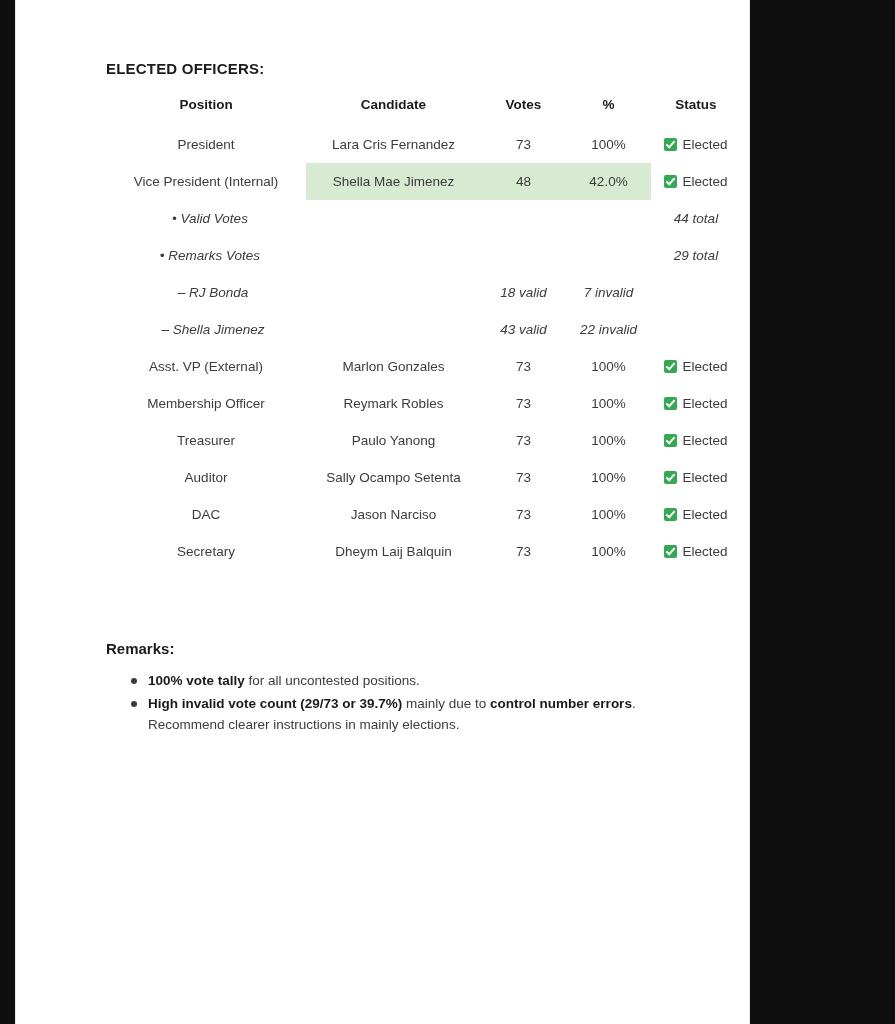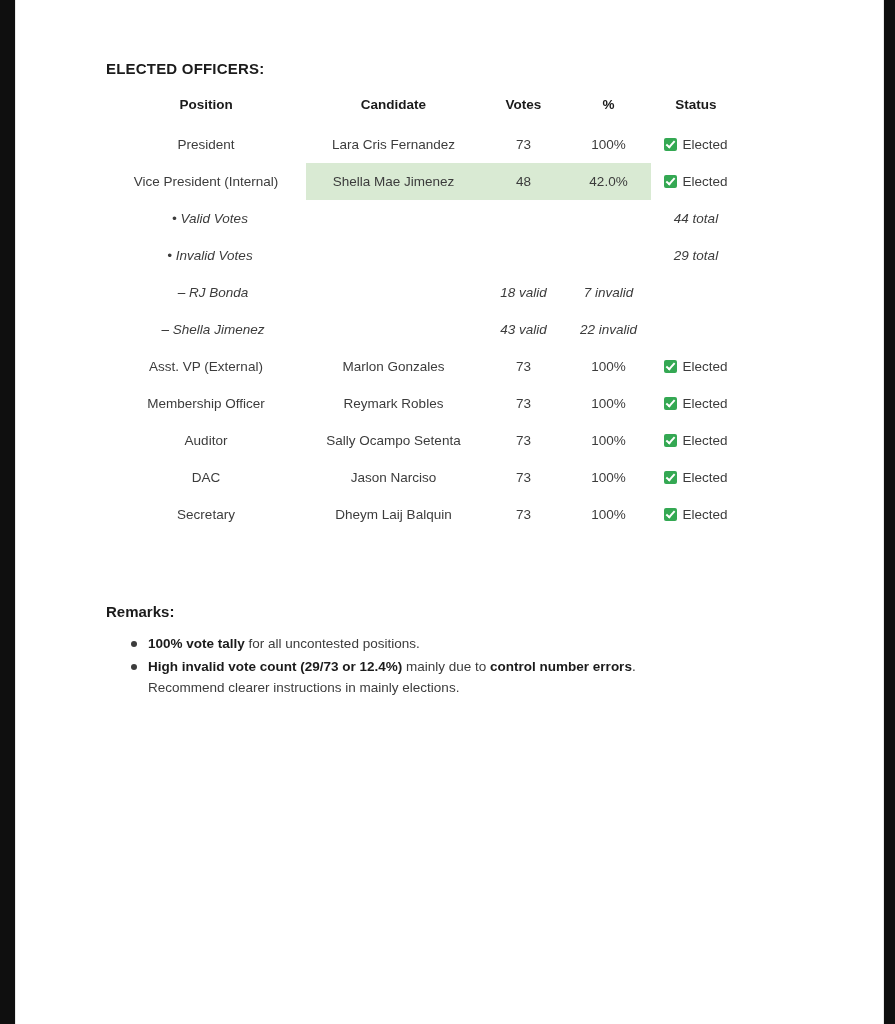--- a/index.html
+++ b/index.html
@@ -10,21 +10,21 @@
   body {
     width: 895px;
     height: 1024px;
     overflow: hidden;
     font-family: "Liberation Sans", sans-serif;
   }
   .page {
     position: absolute;
     left: 16px;
     top: 0;
-    width: 867px;
+    width: 733px;
     height: 1024px;
     background: #ffffff;
     box-shadow: 0 0 0 1px #e8e8e8;
   }
   .content {
     position: absolute;
     left: 90px;
     top: 60px;
     width: 660px;
   }
@@ -183,21 +183,21 @@
         </tr>
 
         <tr class="notes-row">
           <td class="note-label">• Valid Votes</td>
           <td></td>
           <td></td>
           <td></td>
           <td class="note-right">44 total</td>
         </tr>
         <tr class="notes-row">
-          <td class="note-label">• Invalid Votes</td>
+          <td class="note-label">• Remarks Votes</td>
           <td></td>
           <td></td>
           <td></td>
           <td class="note-right">29 total</td>
         </tr>
         <tr class="notes-row">
           <td class="note-label sub">– RJ Bonda</td>
           <td></td>
           <td>18 valid</td>
           <td>7 invalid</td>
@@ -214,20 +214,27 @@
         <tr>
           <td class="pos">Asst. VP (External)</td>
           <td>Marlon Gonzales</td>
           <td class="votes">73</td>
           <td class="pct">100%</td>
           <td class="status-cell"><span class="check"></span><span>Elected</span></td>
         </tr>
         <tr>
           <td class="pos">Membership Officer</td>
           <td>Reymark Robles</td>
+          <td class="votes">73</td>
+          <td class="pct">100%</td>
+          <td class="status-cell"><span class="check"></span><span>Elected</span></td>
+        </tr>
+        <tr>
+          <td class="pos">Treasurer</td>
+          <td>Paulo Yanong</td>
           <td class="votes">73</td>
           <td class="pct">100%</td>
           <td class="status-cell"><span class="check"></span><span>Elected</span></td>
         </tr>
         <tr>
           <td class="pos">Auditor</td>
           <td>Sally Ocampo Setenta</td>
           <td class="votes">73</td>
           <td class="pct">100%</td>
           <td class="status-cell"><span class="check"></span><span>Elected</span></td>
@@ -248,19 +255,19 @@
         </tr>
       </tbody>
     </table>
 
     <div class="remarks-title">Remarks:</div>
     <ul class="remarks">
       <li>
         <b class="strong">100% vote tally</b><span> for all uncontested positions.</span>
       </li>
       <li>
-        <b class="strong">High invalid vote count (29/73 or 12.4%)</b><span> mainly due to </span><b class="strong">control number errors</b><span>.</span><br>
+        <b class="strong">High invalid vote count (29/73 or 39.7%)</b><span> mainly due to </span><b class="strong">control number errors</b><span>.</span><br>
         <span>Recommend clearer instructions in mainly elections.</span>
       </li>
     </ul>
 
   </div>
 </div>
 
 </body></html>

